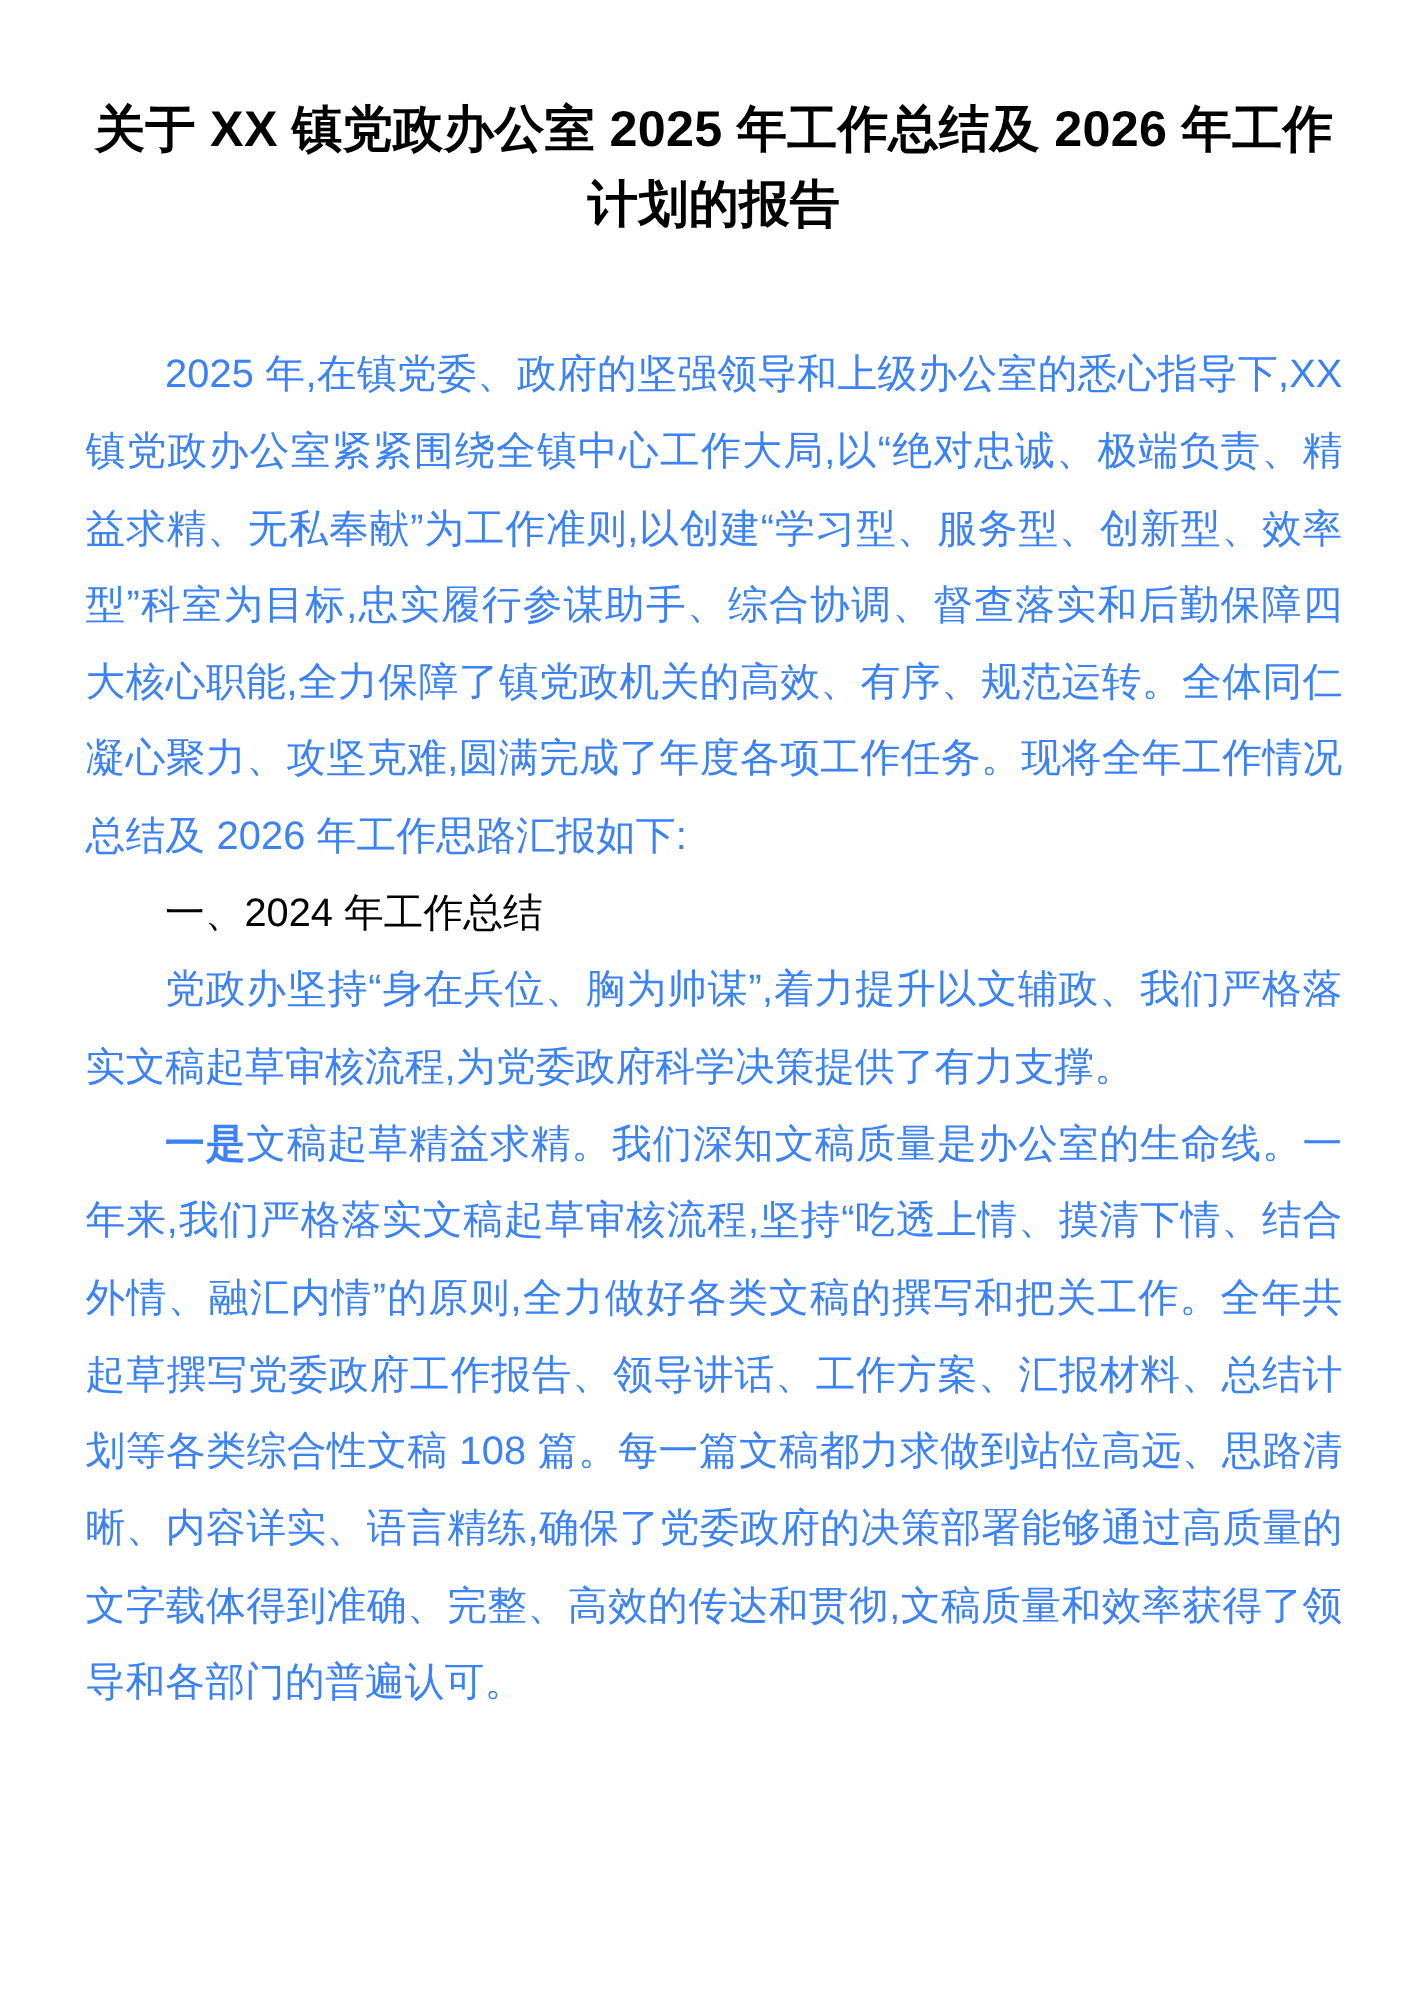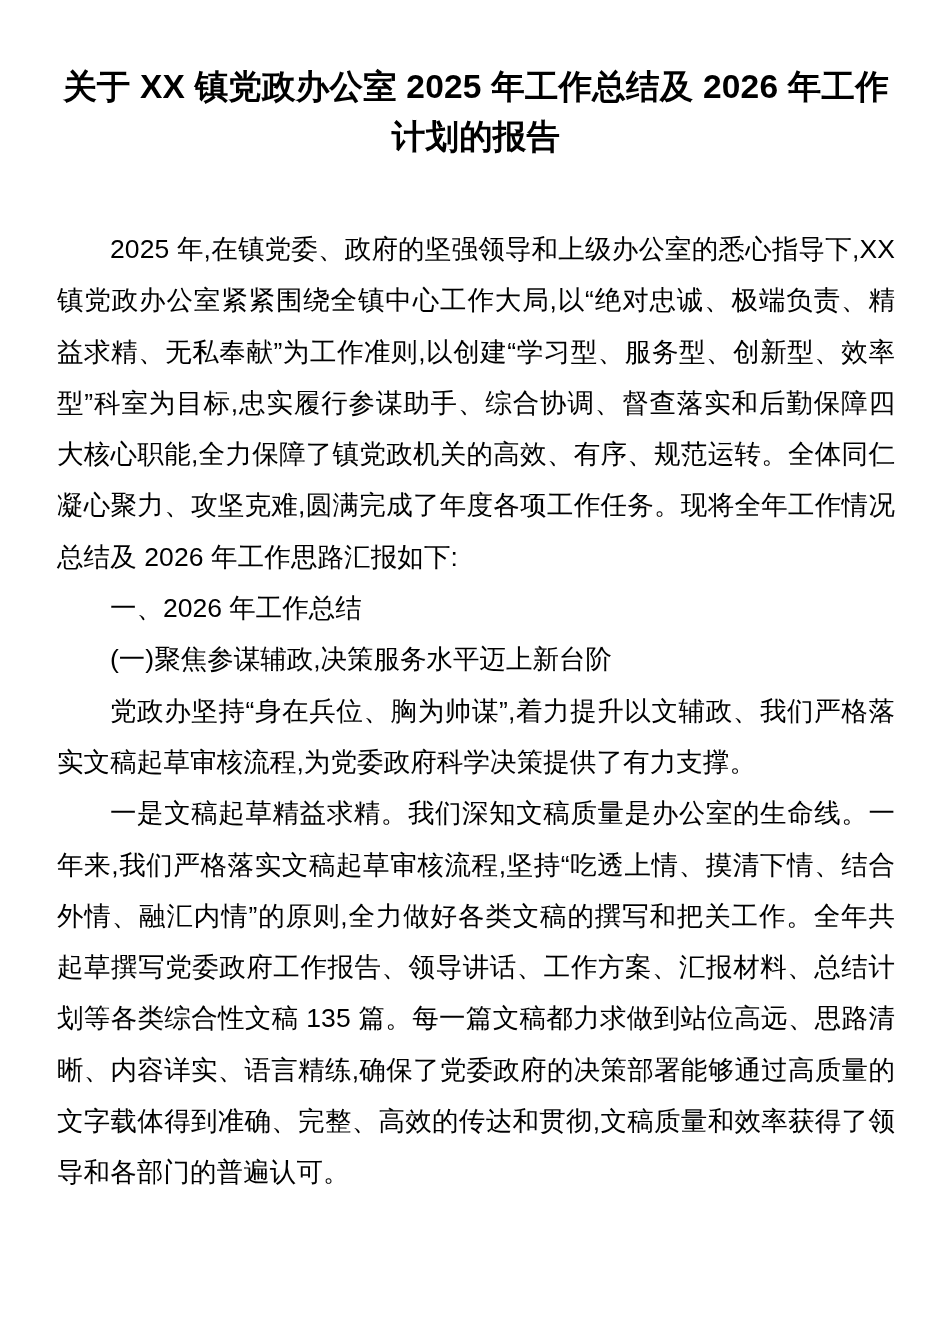--- a/index.html
+++ b/index.html
@@ -39,54 +39,53 @@
   }
   .spacer-after-title {
     height: 62px;
   }
   .para {
     font-size: 26.5px;
     line-height: 51.3px;
     text-align: justify;
     text-justify: inter-ideograph;
     margin: 0;
-    color: #000000;
+    color: #3b82f6;
     letter-spacing: 0.1px;
   }
   .para.indent {
     text-indent: 53px;
   }
   .heading-1,
   .heading-2 {
     font-size: 26.5px;
     line-height: 51.3px;
     margin: 0;
     font-weight: 400;
     text-indent: 53px;
     color: #000000;
   }
   .strong-run {
-    font-weight: 400;
+    font-weight: 700;
   }
 </style>
 </head>
 <body>
 
 <div class="page">
   <div class="doc-body">
 
     <h1 class="doc-title">关于 XX 镇党政办公室 2025 年工作总结及 2026 年工作计划的报告</h1>
 
     <div class="spacer-after-title"></div>
 
     <p class="para indent">2025 年,在镇党委、政府的坚强领导和上级办公室的悉心指导下,XX 镇党政办公室紧紧围绕全镇中心工作大局,以“绝对忠诚、极端负责、精益求精、无私奉献”为工作准则,以创建“学习型、服务型、创新型、效率型”科室为目标,忠实履行参谋助手、综合协调、督查落实和后勤保障四大核心职能,全力保障了镇党政机关的高效、有序、规范运转。全体同仁凝心聚力、攻坚克难,圆满完成了年度各项工作任务。现将全年工作情况总结及 2026 年工作思路汇报如下:</p>
 
-    <p class="heading-1">一、2026 年工作总结</p>
+    <p class="heading-1">一、2024 年工作总结</p>
 
 
-    <p class="heading-2">(一)聚焦参谋辅政,决策服务水平迈上新台阶</p>
 
     <p class="para indent">党政办坚持“身在兵位、胸为帅谋”,着力提升以文辅政、我们严格落实文稿起草审核流程,为党委政府科学决策提供了有力支撑。</p>
 
-    <p class="para indent"><span class="strong-run">一是</span><span>文稿起草精益求精。我们深知文稿质量是办公室的生命线。一年来,我们严格落实文稿起草审核流程,坚持“吃透上情、摸清下情、结合外情、融汇内情”的原则,全力做好各类文稿的撰写和把关工作。全年共起草撰写党委政府工作报告、领导讲话、工作方案、汇报材料、总结计划等各类综合性文稿 135 篇。每一篇文稿都力求做到站位高远、思路清晰、内容详实、语言精练,确保了党委政府的决策部署能够通过高质量的文字载体得到准确、完整、高效的传达和贯彻,文稿质量和效率获得了领导和各部门的普遍认可。</span></p>
+    <p class="para indent"><span class="strong-run">一是</span><span>文稿起草精益求精。我们深知文稿质量是办公室的生命线。一年来,我们严格落实文稿起草审核流程,坚持“吃透上情、摸清下情、结合外情、融汇内情”的原则,全力做好各类文稿的撰写和把关工作。全年共起草撰写党委政府工作报告、领导讲话、工作方案、汇报材料、总结计划等各类综合性文稿 108 篇。每一篇文稿都力求做到站位高远、思路清晰、内容详实、语言精练,确保了党委政府的决策部署能够通过高质量的文字载体得到准确、完整、高效的传达和贯彻,文稿质量和效率获得了领导和各部门的普遍认可。</span></p>
 
   </div>
 </div>
 
 </body></html>

